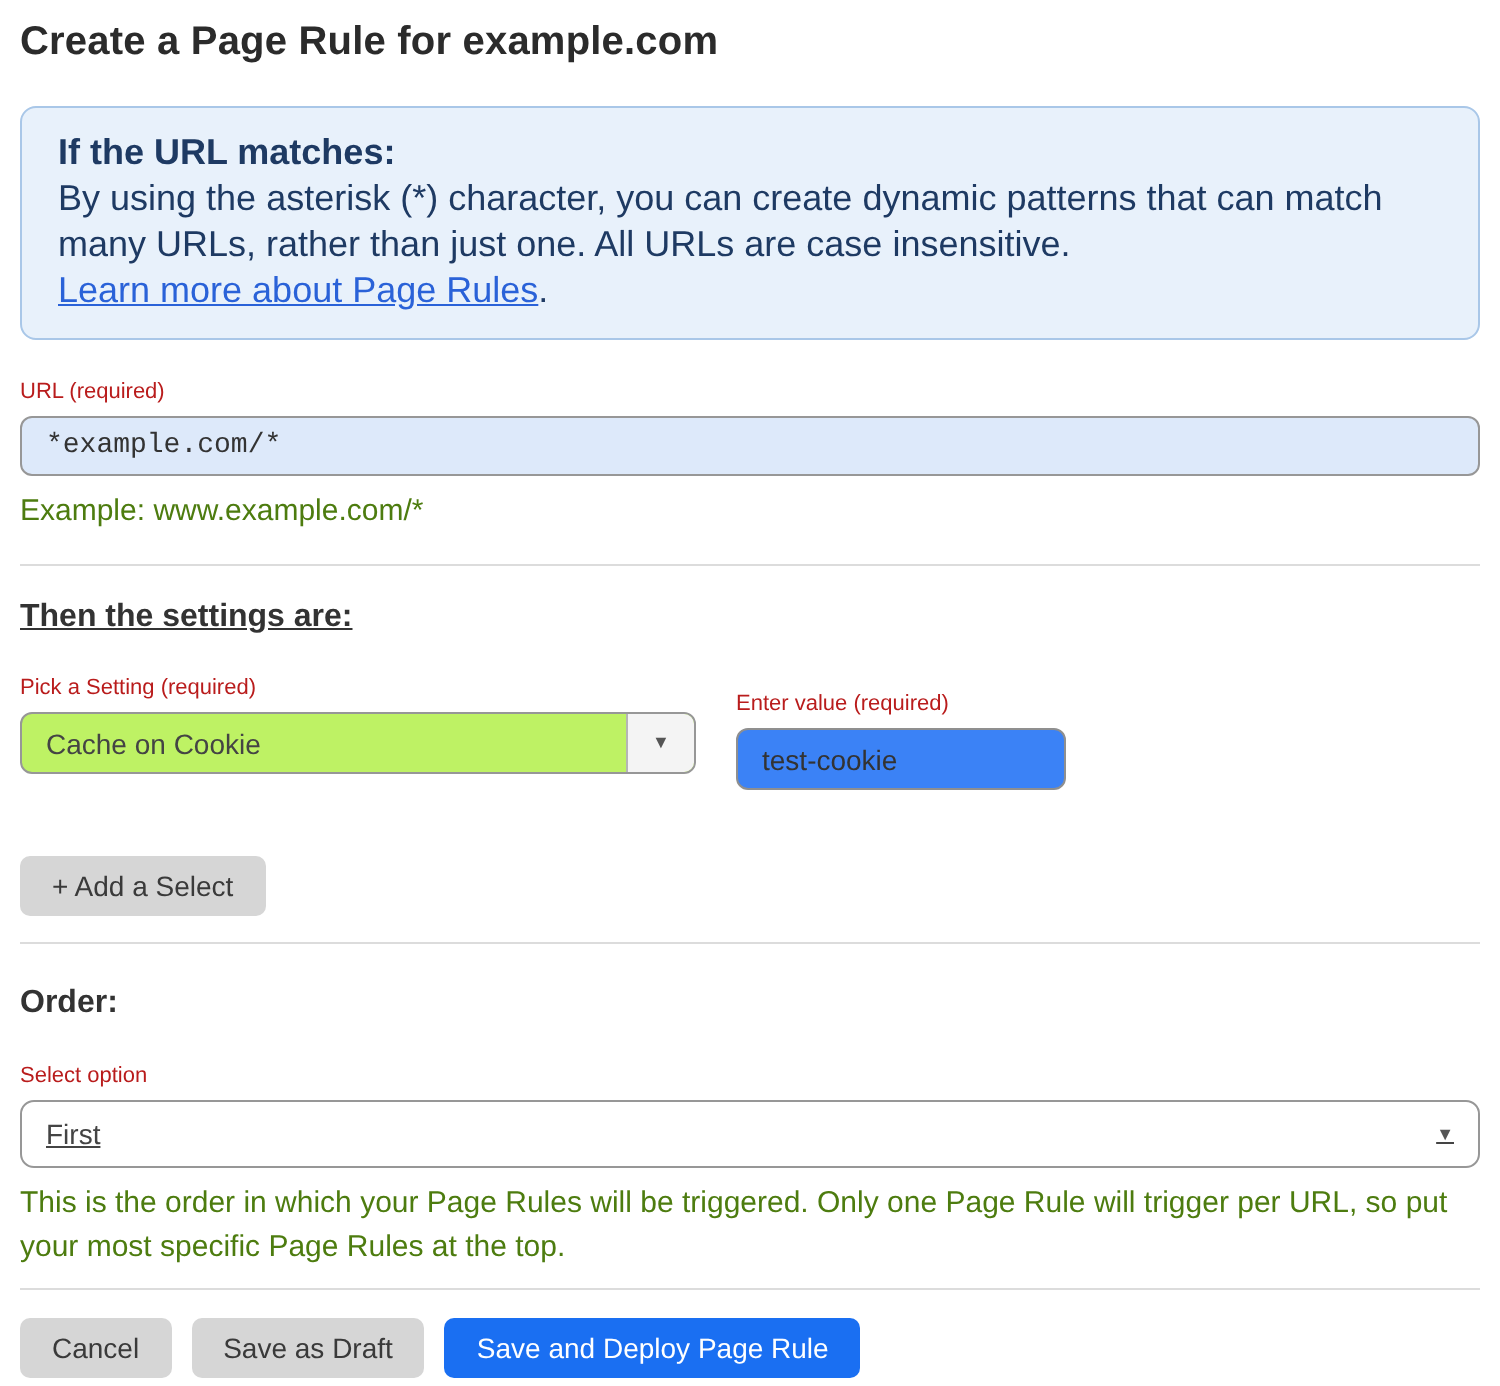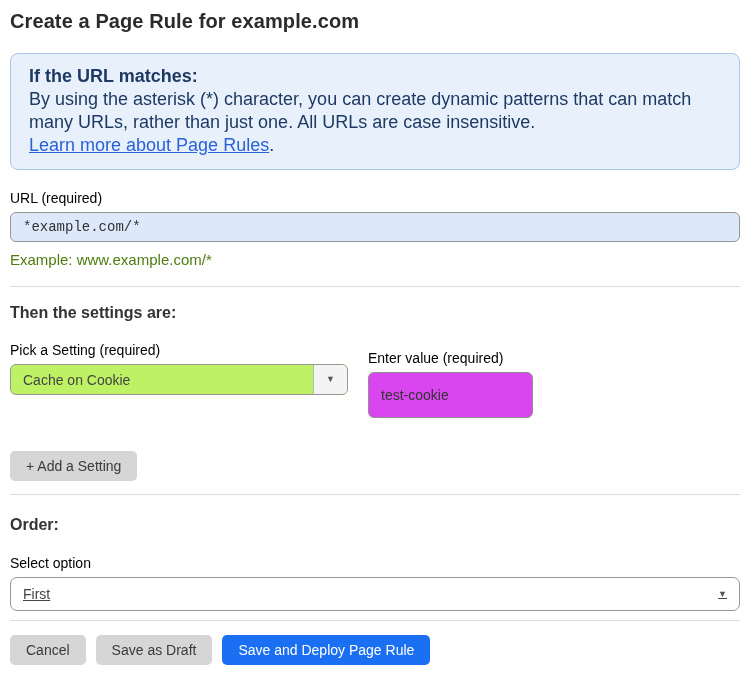--- a/index.html
+++ b/index.html
@@ -35,22 +35,22 @@
   .info-heading { font-weight: bold; }
   .info-link {
     color: #2a62d8;
     text-decoration: underline;
     cursor: pointer;
   }
 
   
   .field-label {
     display: block;
-    font-size: 14px;
-    color: #000000;
+    font-size: 11px;
+    color: #b91c1c;
     margin-bottom: 6px;
   }
   .helper-text {
     font-size: 15px;
     color: #4d7c0f;
     margin-top: 7px;
     line-height: 22px;
   }
 
   
@@ -75,21 +75,21 @@
   }
   .divider-1 { margin-top: 15px; }
   .divider-2 { margin-top: 13px; }
   .divider-3 { margin-top: 9px; }
 
   .section-heading {
     font-size: 16px;
     font-weight: bold;
     color: #333333;
   }
-  .heading-settings { margin-top: 17px; }
+  .heading-settings { margin-top: 17px; text-decoration: underline; }
   .heading-order { margin-top: 21px; }
 
   
   .settings-row {
     display: flex;
     align-items: flex-start;
     margin-top: 20px;
   }
   .setting-col { width: 338px; }
   .value-col { margin-left: 20px; margin-top: 8px; }
@@ -124,22 +124,22 @@
   }
   .arrow-glyph {
     font-size: 9px;
     color: #555555;
     line-height: 1;
   }
 
   .value-input {
     display: block;
     width: 165px;
-    height: 46px;
-    background: #d946ef;
+    height: 31px;
+    background: #3b82f6;
     border: 1px solid #8f8f8f;
     border-radius: 6px;
     padding: 0 12px;
     font-size: 14px;
     color: #333333;
     font-family: "Liberation Sans", sans-serif;
     outline: none;
   }
 
   .btn {
@@ -219,31 +219,32 @@
           <span class="arrow-glyph">▼</span>
         </span>
       </div>
     </div>
     <div class="value-col">
       <label class="field-label">Enter value (required)</label>
       <input class="value-input" type="text" value="test-cookie" style="">
     </div>
   </div>
 
-  <button class="btn btn-gray add-setting-btn">+ Add a Setting</button>
+  <button class="btn btn-gray add-setting-btn">+ Add a Select</button>
 
   <hr class="divider divider-2">
 
   <h2 class="section-heading heading-order">Order:</h2>
 
   <label class="field-label order-label">Select option</label>
   <div class="select-full">
     <span>First</span>
     <span class="arrow-glyph">▼</span>
   </div>
+  <div class="helper-text order-helper">This is the order in which your Page Rules will be triggered. Only one Page Rule will trigger per URL, so put your most specific Page Rules at the top.</div>
 
   <hr class="divider divider-3">
 
   <div class="button-row">
     <button class="btn btn-gray">Cancel</button>
     <button class="btn btn-gray">Save as Draft</button>
     <button class="btn btn-blue">Save and Deploy Page Rule</button>
   </div>
 
 </div>

